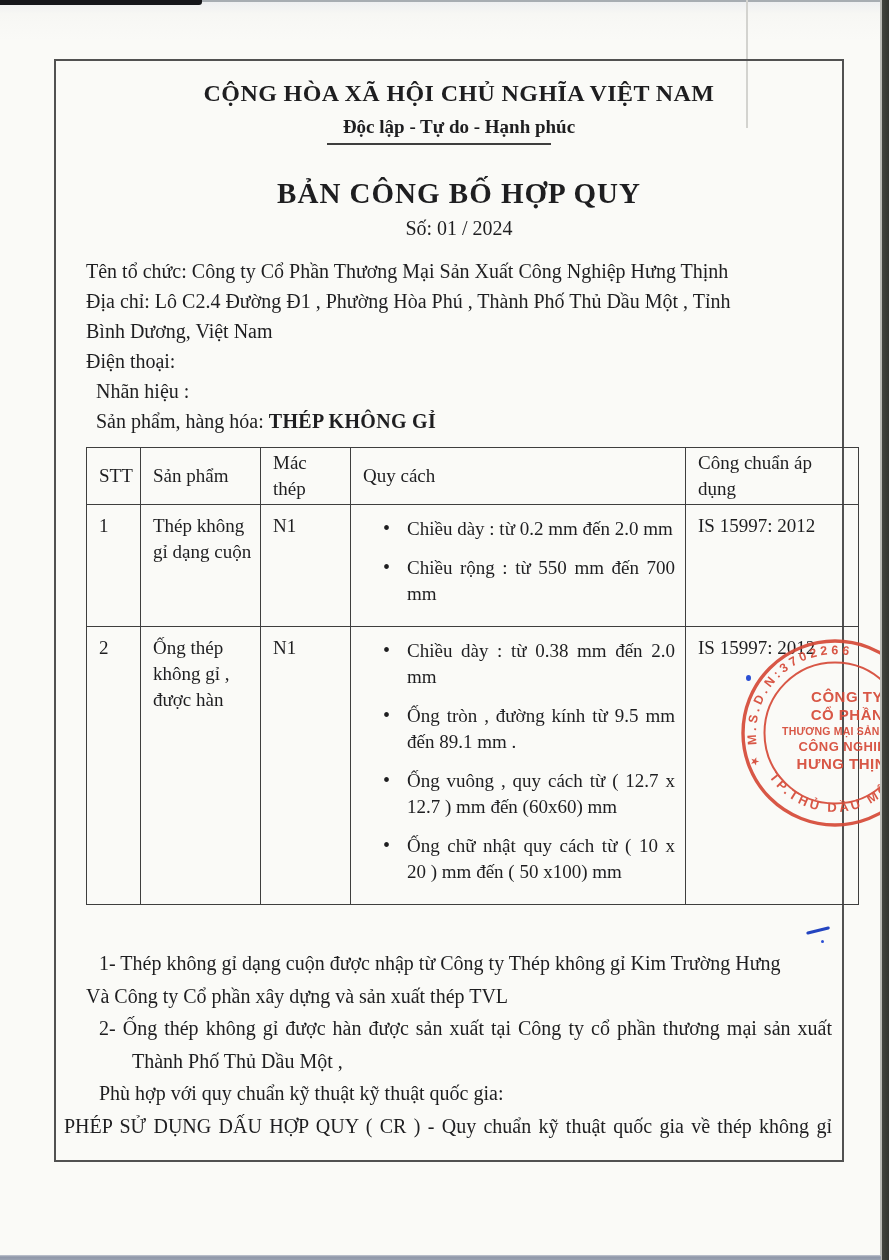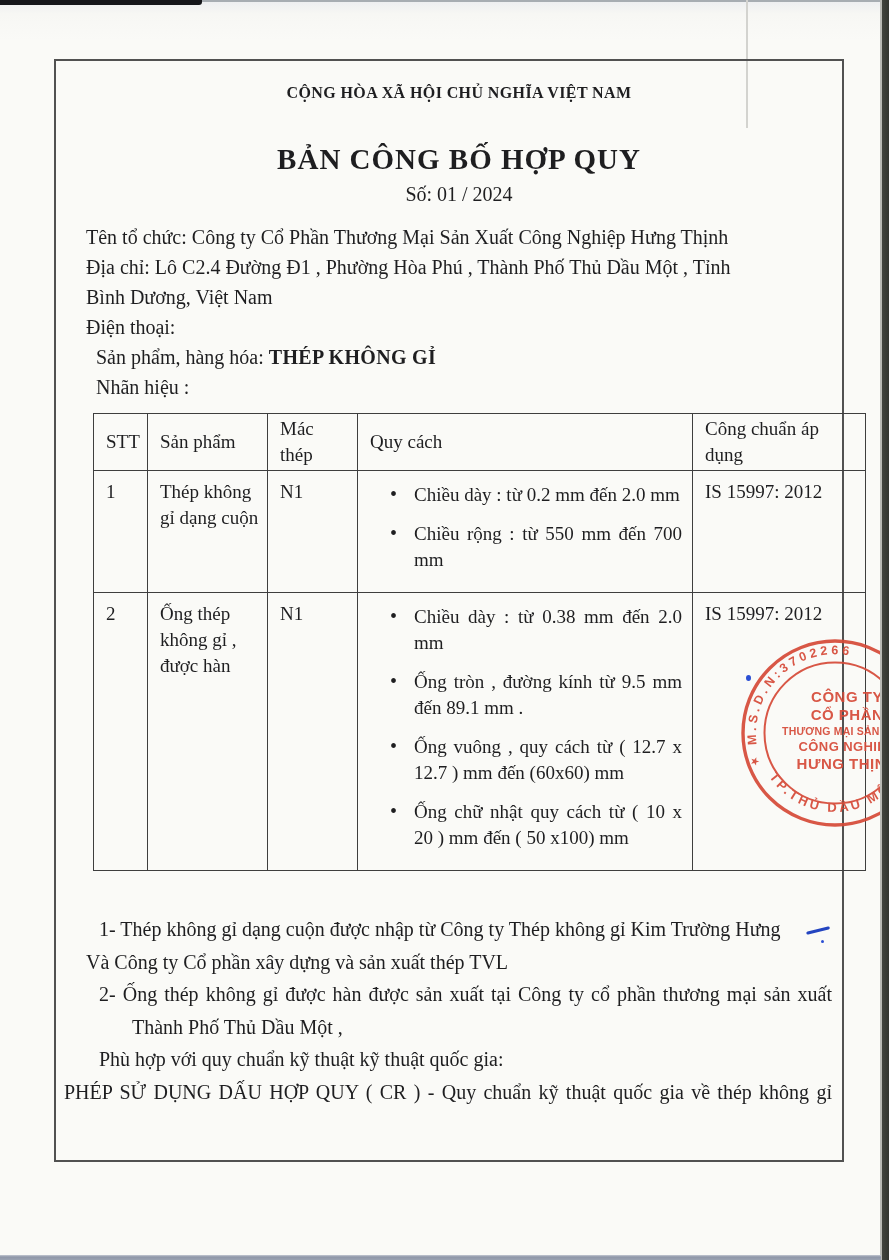--- a/index.html
+++ b/index.html
@@ -19,34 +19,34 @@
   .bottom-strip{position:absolute;left:0;bottom:0;width:881px;height:5px;
     background:linear-gradient(to bottom,#c3c8d2 0px,#8e96a8 2px,#9aa2b2 100%);z-index:30;}
 
   
   .page-border{position:absolute;left:54px;top:59px;width:790px;height:1103px;
     border:2px solid #515151;box-sizing:border-box;background:transparent;}
   .content{position:relative;box-sizing:border-box;height:100%;
     padding:17px 10px 0 30px;font-size:20px;line-height:30px;}
 
   .nat-header{text-align:center;font-weight:bold;}
-  .nat-line1{font-size:16px;letter-spacing:.4px;}
+  .nat-line1{font-size:24px;letter-spacing:.4px;}
   .motto-wrap{text-align:center;margin-top:3px;}
   .motto{position:relative;display:inline-block;font-weight:bold;font-size:19px;}
   .motto::after{content:"";position:absolute;left:-16px;right:24px;bottom:-3px;height:2px;background:#3e3e3e;}
 
   .doc-title{margin-top:36px;text-align:center;font-weight:bold;font-size:29px;letter-spacing:1px;}
   .doc-no{margin-top:5px;text-align:center;font-size:20px;}
 
   .intro{margin-top:13px;}
   .intro .line{white-space:nowrap;}
   .intro .ind{padding-left:10px;}
   .product-value{font-weight:bold;letter-spacing:.3px;}
 
-  table.spec{border-collapse:collapse;margin-top:11px;margin-left:7px;width:772px;
+  table.spec{border-collapse:collapse;margin-top:11px;width:772px;
     font-size:19px;line-height:26px;table-layout:fixed;}
   table.spec th,table.spec td{border:1.8px solid #3e3e3e;vertical-align:top;font-weight:normal;
     padding:8px 6px 6px 12px;text-align:left;box-sizing:border-box;}
   table.spec th{height:44px;vertical-align:middle;padding-top:2px;padding-bottom:2px;}
   col.c-stt{width:54px;} col.c-prod{width:120px;} col.c-grade{width:90px;}
   col.c-spec{width:335px;} col.c-std{width:173px;}
   th.h-stt{text-align:center;padding-left:2px;}
   td.cell-stt{text-align:center;padding-left:2px;padding-top:10px;}
   td.cell-product{text-align:justify;padding:10px 12px 6px 14px;}
   td.cell-grade{text-align:center;padding-top:10px;}
@@ -85,35 +85,38 @@
 
   <div class="top-edge"></div>
   <div class="top-bar"></div>
   <div class="fold-line"></div>
 
   <div class="page-border">
     <div class="content">
 
       <div class="nat-header">
         <div class="nat-line1">CỘNG HÒA XÃ HỘI CHỦ NGHĨA VIỆT NAM</div>
+        <div class="motto-wrap">
+          <span class="motto">Độc lập - Tự do - Hạnh phúc</span>
+        </div>
       </div>
 
       <div class="doc-title">BẢN CÔNG BỐ HỢP QUY</div>
       <div class="doc-no">Số: 01 / 2024</div>
 
       <div class="intro">
         <div class="line">Tên tổ chức: Công ty Cổ Phần Thương Mại Sản Xuất Công Nghiệp Hưng Thịnh</div>
         <div class="line">Địa chỉ: Lô C2.4 Đường Đ1 , Phường Hòa Phú , Thành Phố Thủ Dầu Một , Tỉnh</div>
         <div class="line">Bình Dương, Việt Nam</div>
         <div class="line">Điện thoại:</div>
+        <div class="line ind">Nhãn hiệu :</div>
         <div class="line ind">
           <span>Sản phẩm, hàng hóa:</span>
           <span class="product-value">THÉP KHÔNG GỈ</span>
         </div>
-        <div class="line ind">Nhãn hiệu :</div>
       </div>
 
       <table class="spec">
         <colgroup>
           <col class="c-stt">
             <col class="c-prod">
             <col class="c-grade">
             <col class="c-spec">
             <col class="c-std">
         </colgroup>

